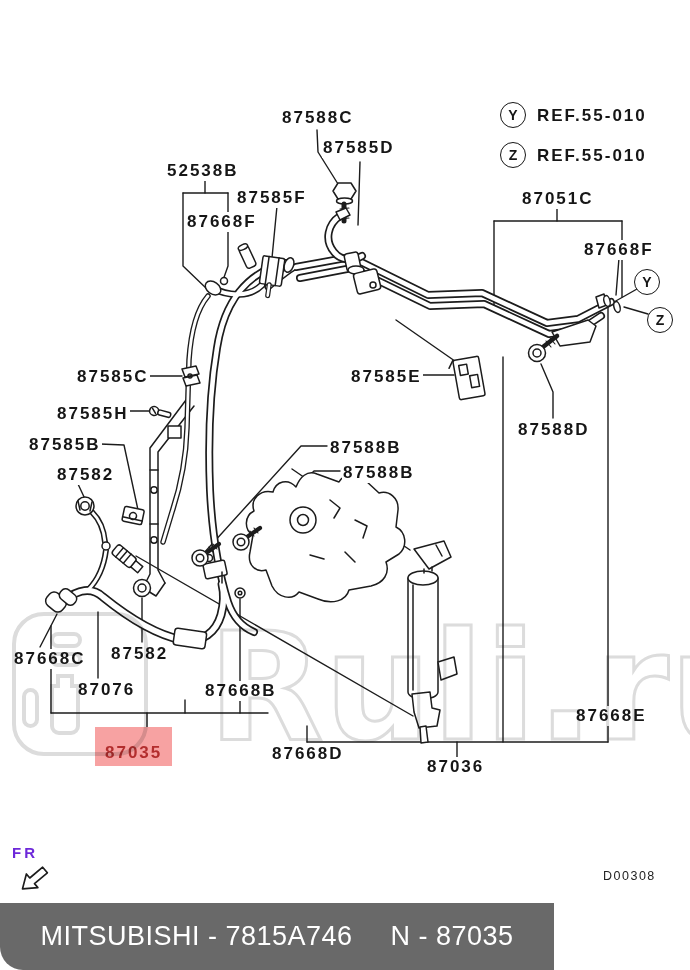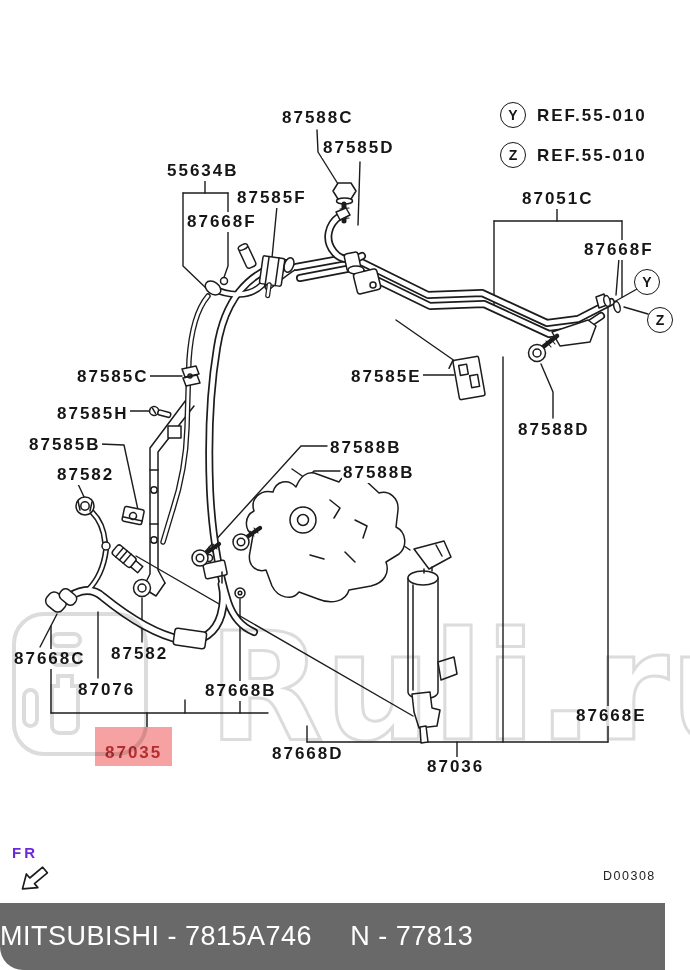--- a/index.html
+++ b/index.html
@@ -17,22 +17,22 @@
         font:700 14px "Liberation Sans",sans-serif;color:#161616;z-index:4;}
   .refrow{position:absolute;display:flex;align-items:center;gap:11px;z-index:4;}
   .refrow .rtext{font:700 17px/1 "Liberation Sans",sans-serif;letter-spacing:2px;color:#161616;}
   .refrow .circ{position:static;}
   
   #watermark{position:absolute;left:0;top:0;width:690px;height:970px;z-index:6;
              mix-blend-mode:multiply;pointer-events:none;}
   #wm-text{position:absolute;left:208px;top:612px;font:700 150px/1 "DejaVu Sans",sans-serif;
            letter-spacing:1px;color:transparent;-webkit-text-stroke:3px #dcdcdc;white-space:nowrap;}
   
-  #footer-bar{position:absolute;left:0;bottom:0;width:665px;height:67px;background:#696969;
-              display:flex;align-items:center;gap:38px;z-index:5;}
+  #footer-bar{position:absolute;left:0;bottom:0;width:554px;height:67px;background:#696969;
+              display:flex;align-items:center;justify-content:center;gap:38px;z-index:5;}
   #footer-bar span{font:400 27px/1 "Liberation Sans",sans-serif;color:#ffffff;letter-spacing:.5px;}
   #drawing-code{position:absolute;left:603px;top:869px;font:400 12.5px "Liberation Sans",sans-serif;
                 letter-spacing:1.5px;color:#222;z-index:5;}
   #fr-group{position:absolute;left:12px;top:844px;z-index:5;}
   #fr-label{font:700 15px "Liberation Sans",sans-serif;letter-spacing:3px;color:#6d28d9;}
 </style>
 </head>
 <body>
 
 <div id="stage">
@@ -303,21 +303,21 @@
         <g transform="translate(45,870) rotate(140) scale(1.05)">
           <path d="M0,-3.5 H16 V-8.5 L28,0 L16,8.5 V3.5 H0 Z" fill="#fff"></path>
         </g>
       </g>
     </g>
   </svg>
 
   <div>
       <div class="plabel" style="left: 281px; top: 108px;">87588C</div>
       <div class="plabel" style="left: 322px; top: 138px;">87585D</div>
-      <div class="plabel" style="left: 166px; top: 161px;">55634B</div>
+      <div class="plabel" style="left: 166px; top: 161px;">52538B</div>
       <div class="plabel" style="left: 236px; top: 188px;">87585F</div>
       <div class="plabel" style="left: 186px; top: 212px;">87668F</div>
       <div class="plabel" style="left: 521px; top: 189px;">87051C</div>
       <div class="plabel" style="left: 583px; top: 240px;">87668F</div>
       <div class="plabel" style="left: 76px; top: 367px; text-align: center;">87585C</div>
       <div class="plabel" style="left: 350px; top: 367px;">87585E</div>
       <div class="plabel" style="left: 56px; top: 404px;">87585H</div>
       <div class="plabel" style="left: 28px; top: 435px;">87585B</div>
       <div class="plabel" style="left: 56px; top: 465px;">87582</div>
       <div class="plabel" style="left: 329px; top: 438px;">87588B</div>
@@ -358,16 +358,16 @@
         <rect x="52" y="654" width="28" height="11" rx="5.5"></rect>
         <path d="M58,676 h14 v10 h6 v40 a7,7 0 0 1 -7,7 h-12 a7,7 0 0 1 -7,-7 v-40 h6 z"></path>
         <rect x="24" y="690" width="13" height="36" rx="6.5"></rect>
       </g>
     </svg>
     <div id="wm-text">Ruli.ru</div>
   </div>
 
   <div id="footer-bar">
     <span>MITSUBISHI - 7815A746</span>
-    <span>N - 77813</span>
+    <span>N - 87035</span>
   </div>
 
 </div>
 
 </body></html>

